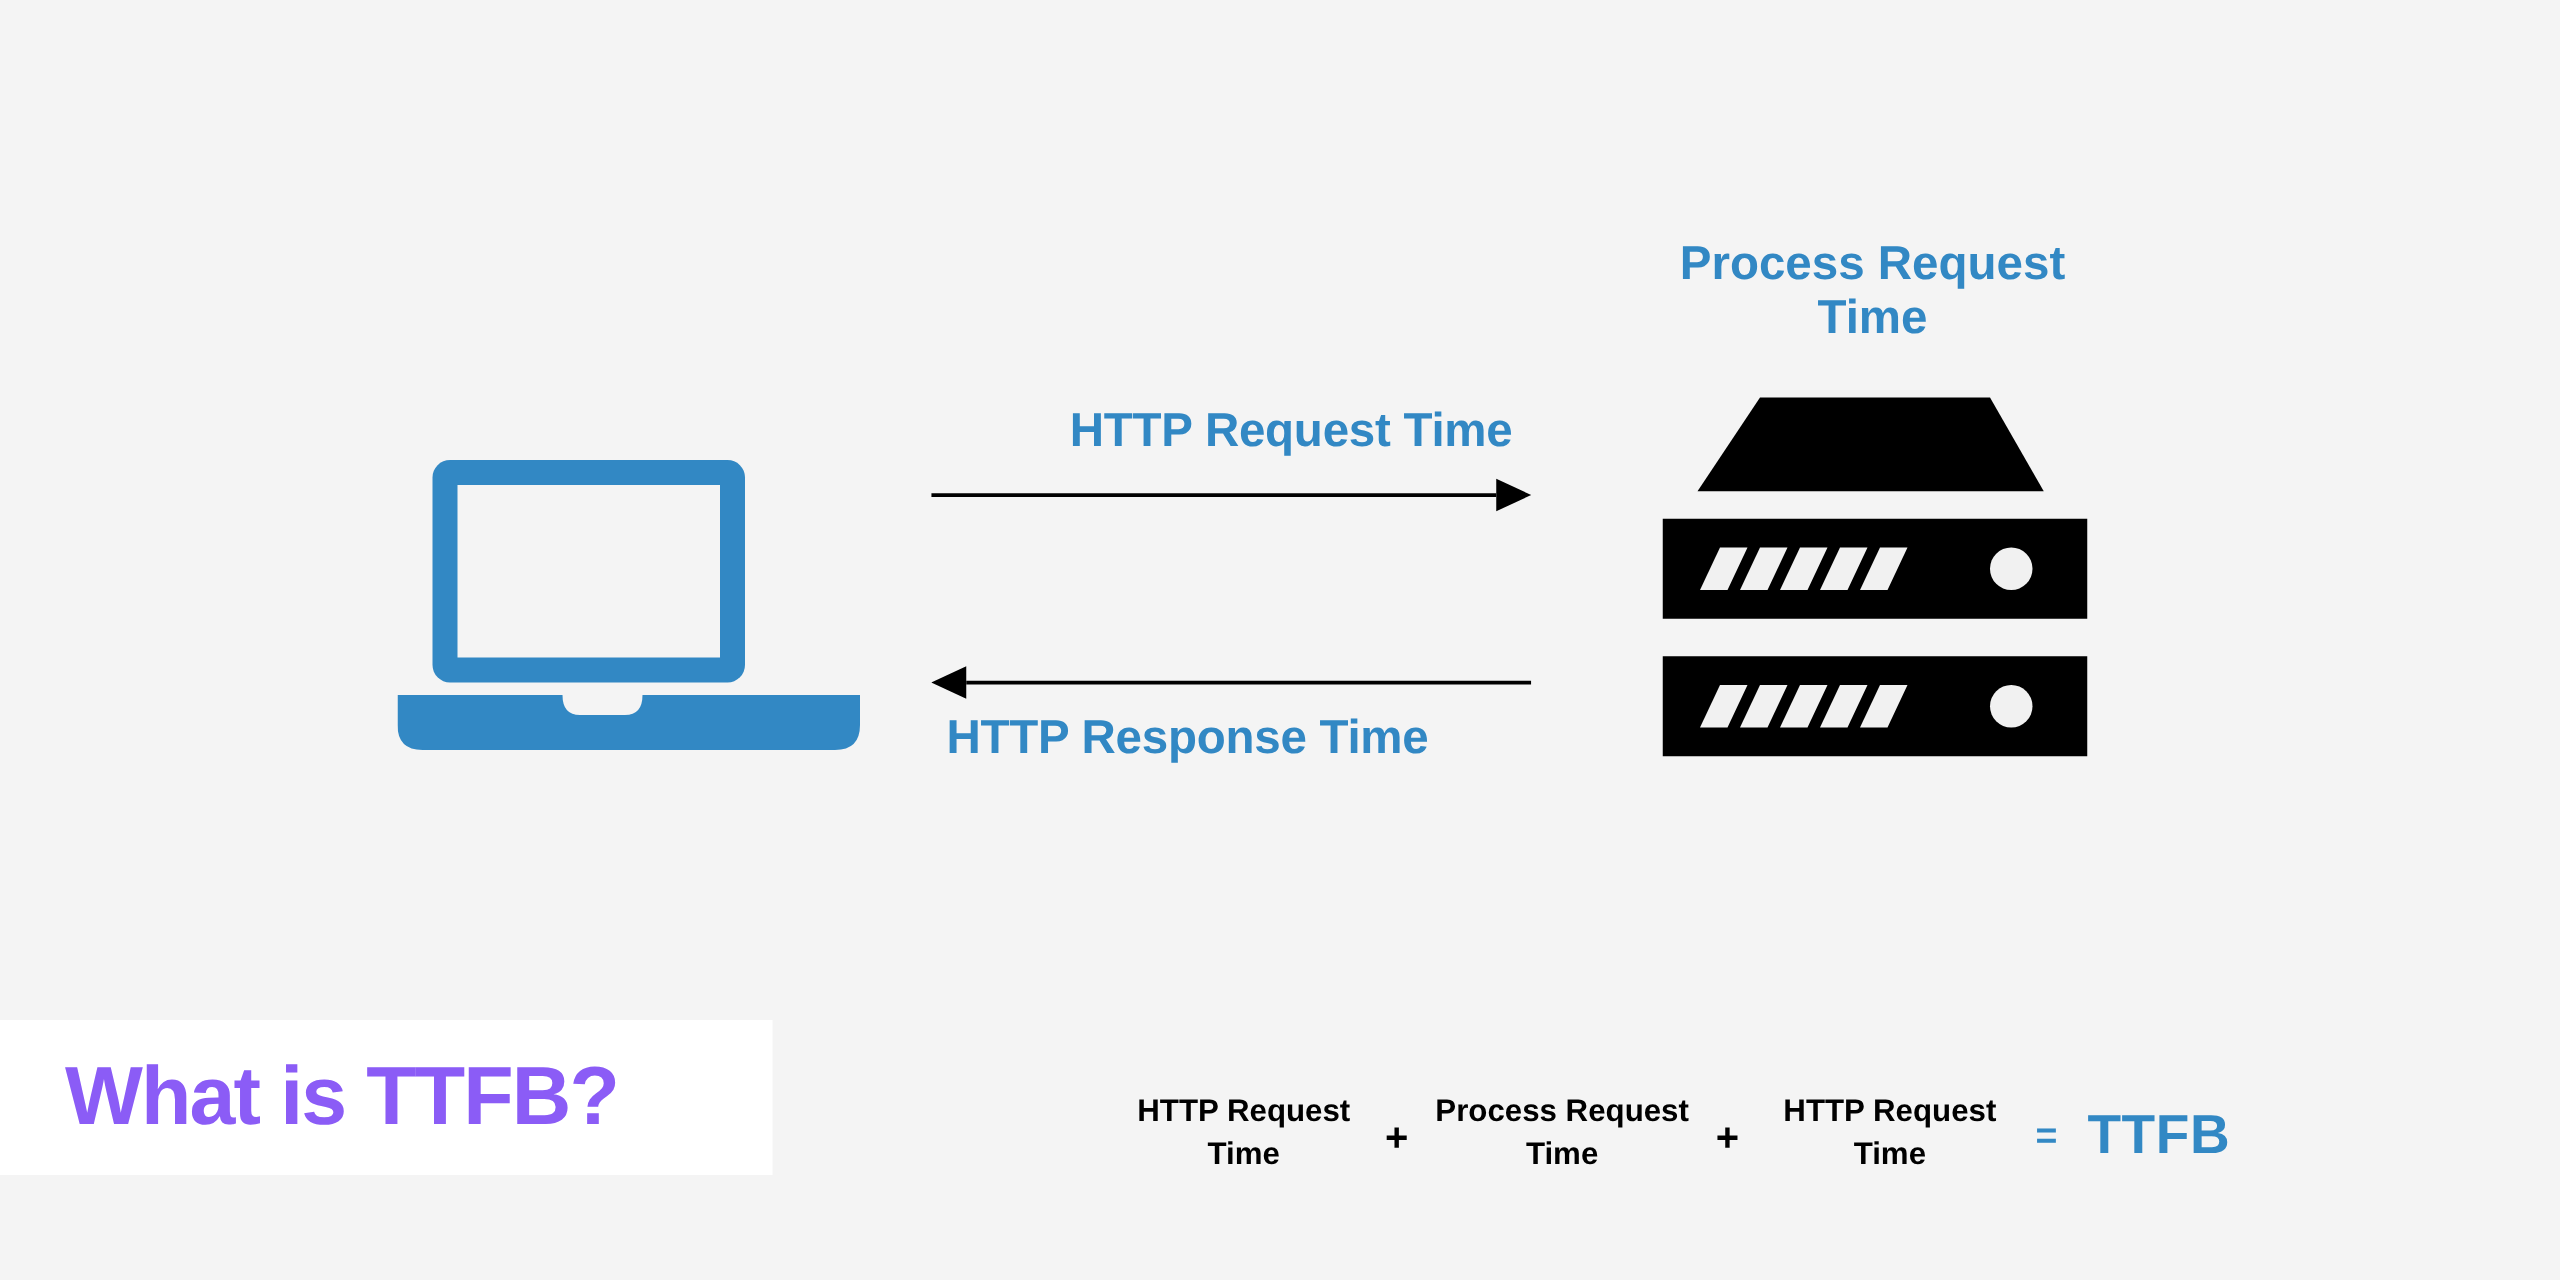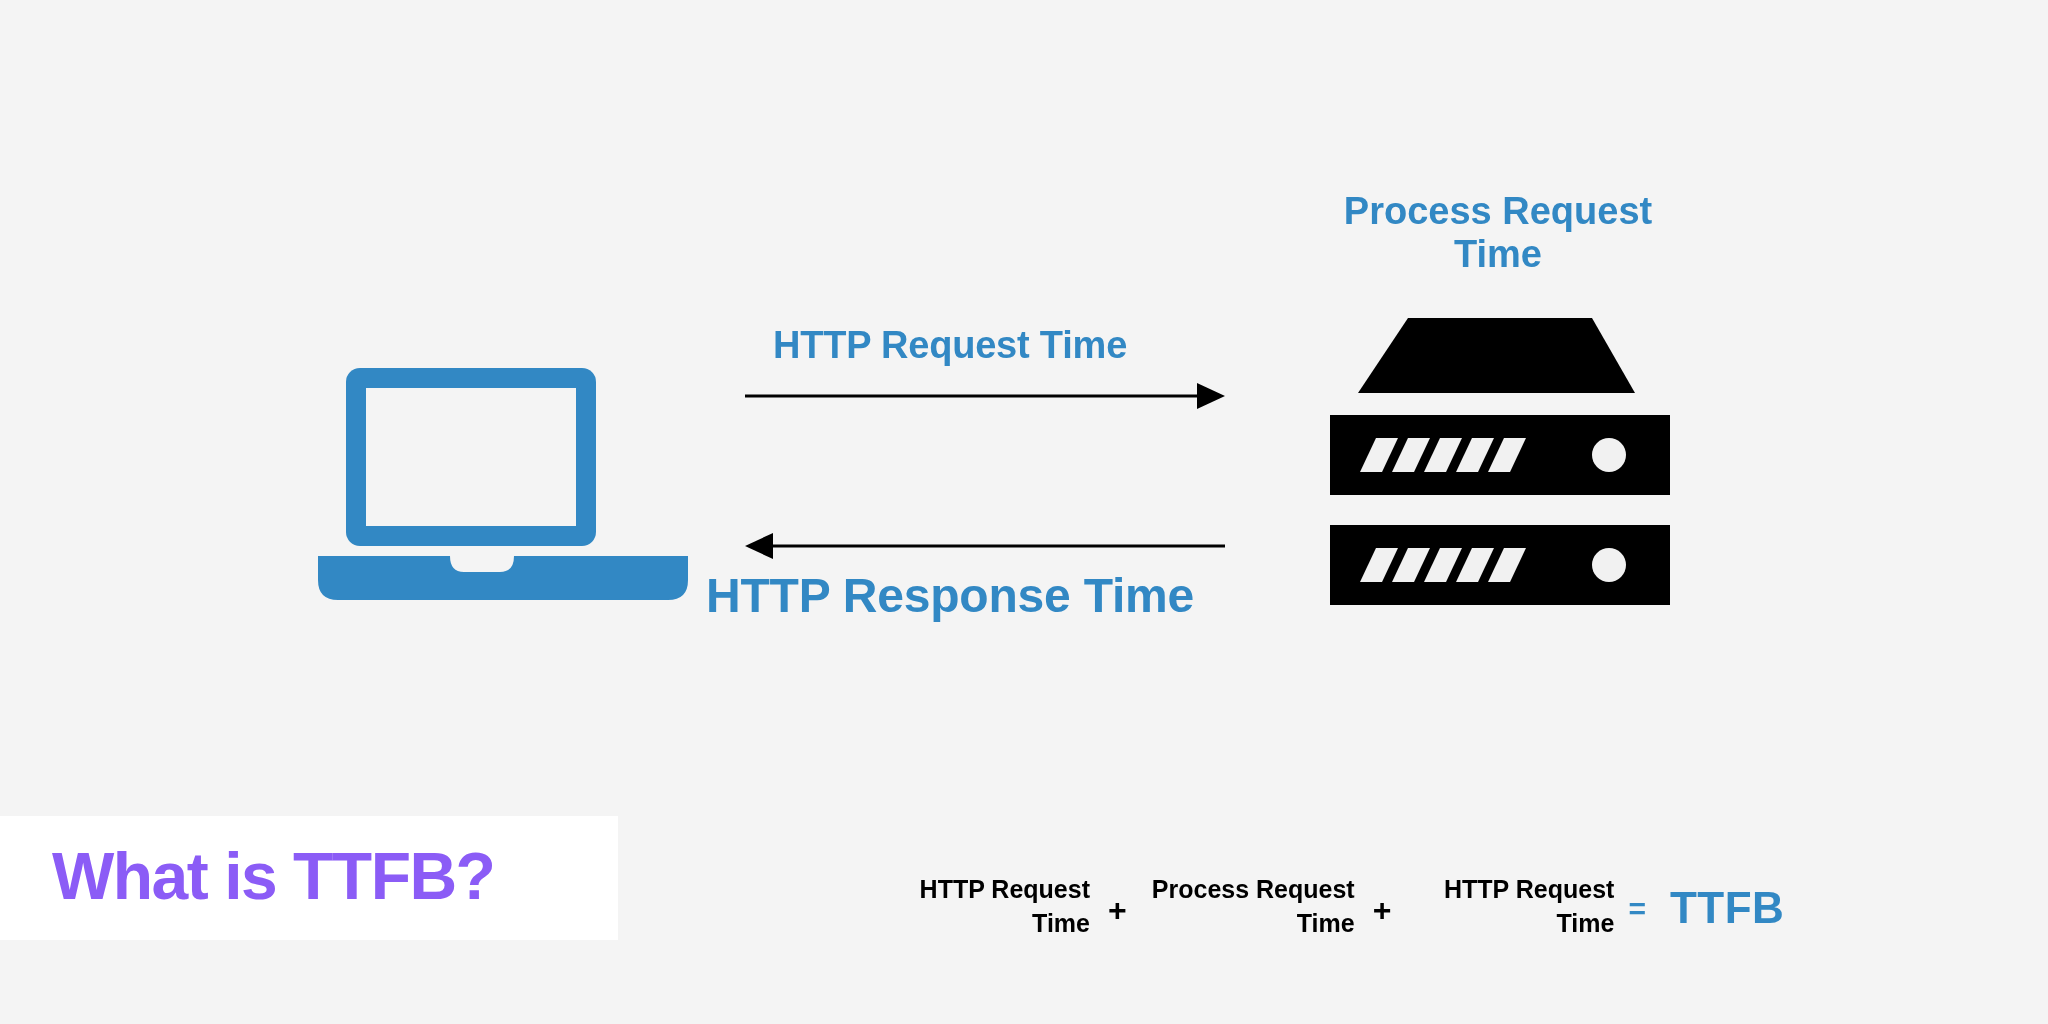--- a/index.html
+++ b/index.html
@@ -34,34 +34,34 @@
     top: 368px;
     width: 370px;
     height: 240px;
   }
 
   
   #request-label {
     left: 690px;
     top: 325px;
     width: 520px;
-    text-align: center;
+    text-align: right;
     color: #3288c4;
     font-size: 38px;
     font-weight: 700;
     letter-spacing: -0.2px;
     line-height: 1.1;
   }
   #response-label {
     left: 690px;
     top: 570px;
     width: 520px;
     text-align: center;
     color: #3288c4;
-    font-size: 48px;
+    font-size: 38px;
     font-weight: 700;
     letter-spacing: -0.2px;
     line-height: 1.1;
   }
   #request-arrow { left: 745px; top: 378px; width: 480px; height: 36px; }
   #response-arrow { left: 745px; top: 528px; width: 480px; height: 36px; }
 
   
   #process-label {
     left: 1308px;
@@ -104,21 +104,21 @@
   #formula {
     left: 900px;
     top: 852px;
     width: 980px;
     height: 110px;
     display: flex;
     align-items: center;
     justify-content: flex-start;
   }
   .f-term {
-    text-align: right;
+    text-align: center;
     color: #000000;
     font-size: 25px;
     font-weight: 700;
     line-height: 1.35;
     white-space: nowrap;
   }
   .f-term .l2 { display: block; }
   .f-op {
     color: #000000;
     font-size: 32px;

